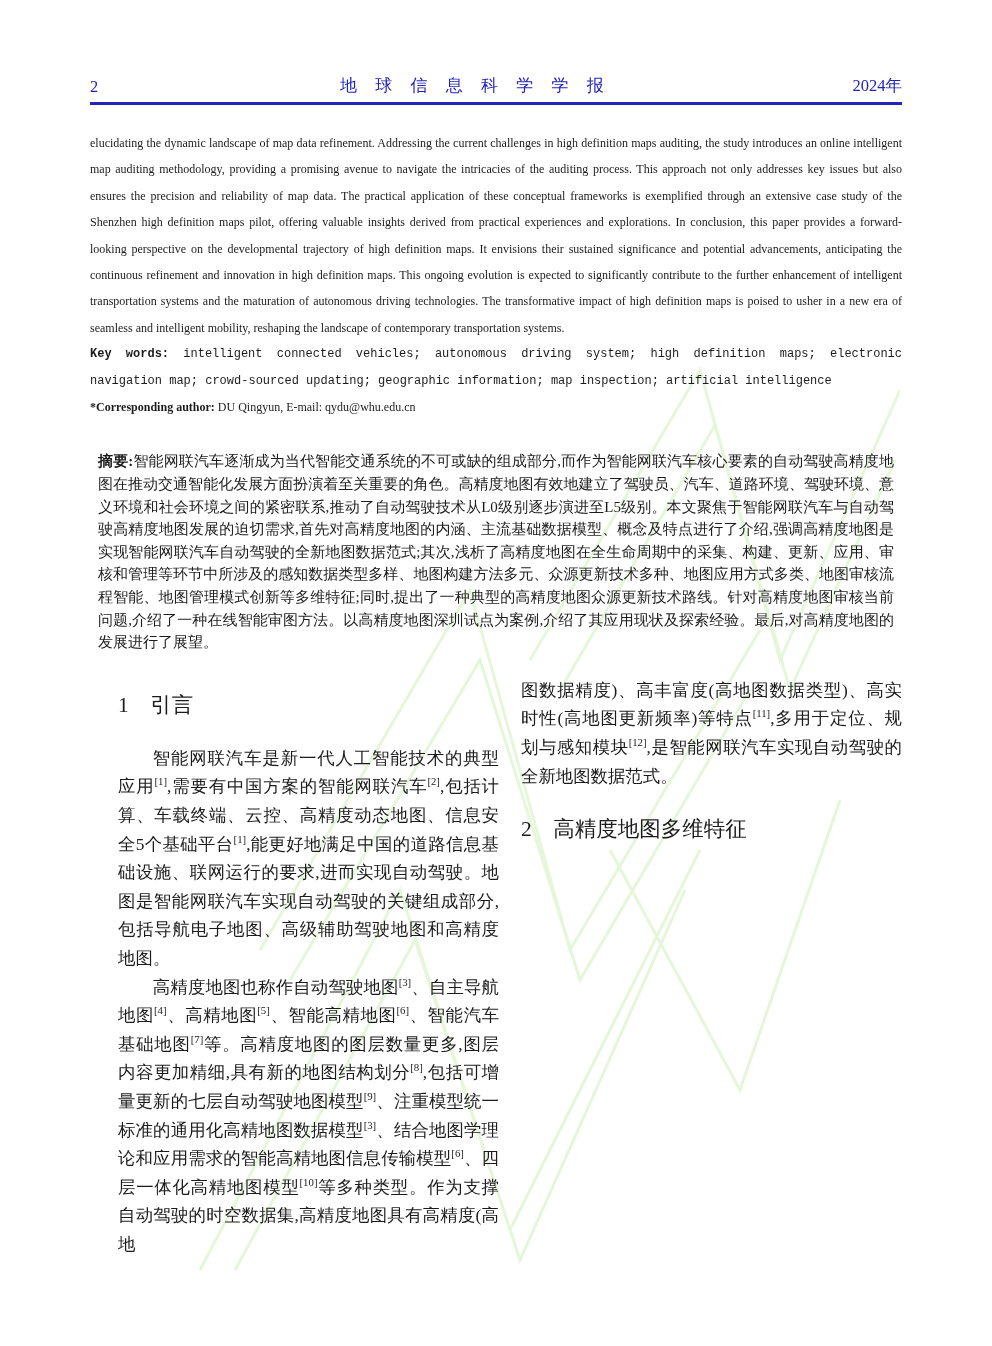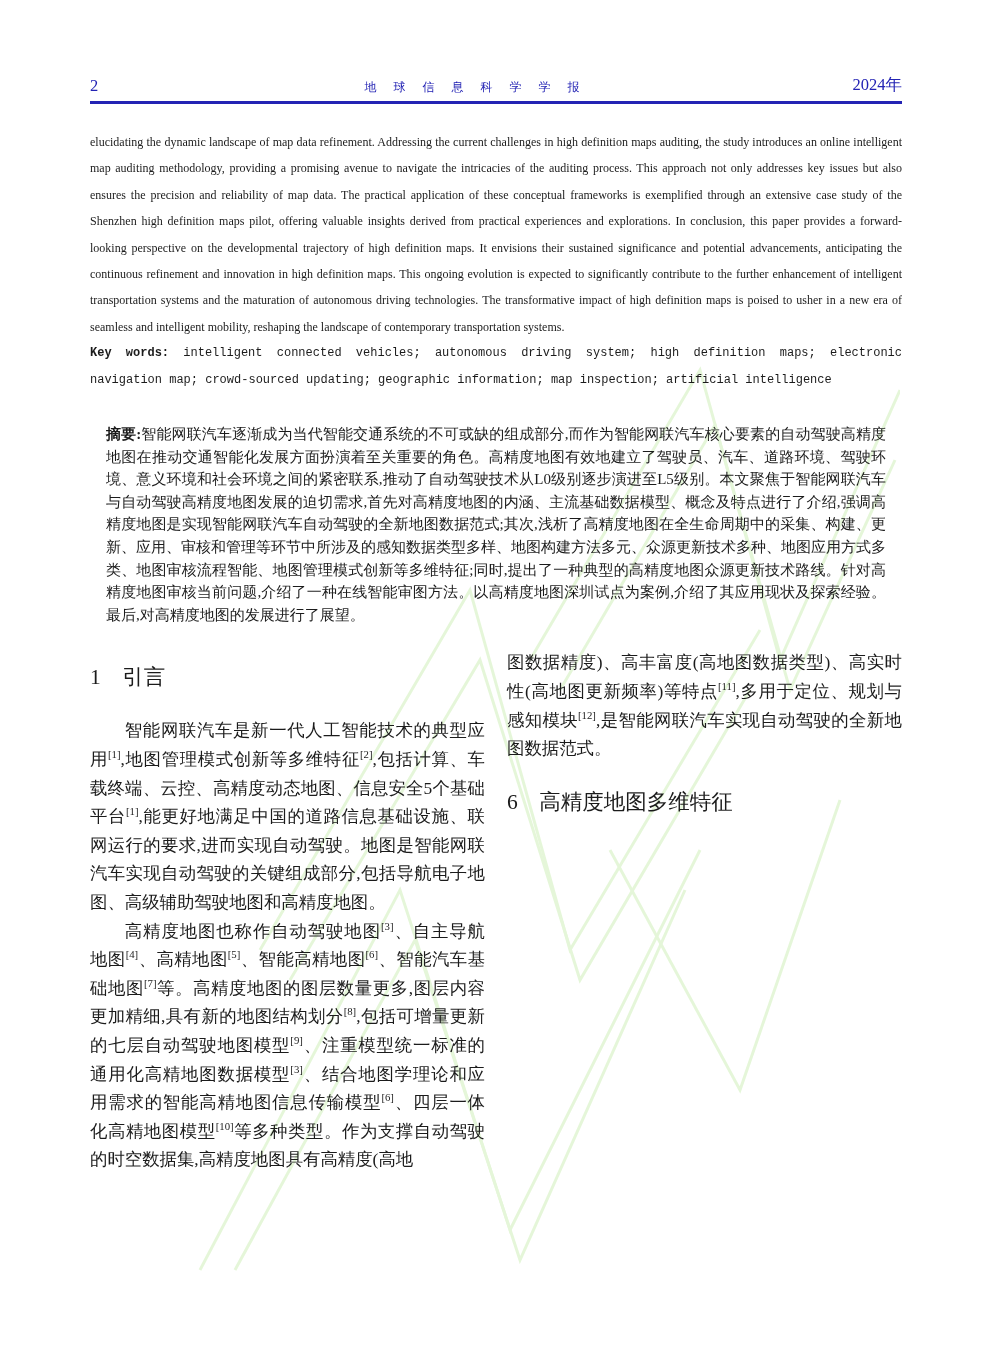--- a/index.html
+++ b/index.html
@@ -2,33 +2,33 @@
 <html><head>
 <meta charset="utf-8">
 <style>
   html,body{margin:0;padding:0;background:#ffffff;}
   body{width:992px;height:1346px;position:relative;overflow:hidden;
        font-family:"Liberation Serif","DejaVu Serif",serif;color:#1b1b1b;}
   .content{position:relative;margin:0 90px;z-index:2;}
   
   .pg-header{display:flex;align-items:flex-end;justify-content:space-between;
              padding-top:74px;color:#2323b4;font-size:16.5px;}
-  .pg-header .jtitle{letter-spacing:7px;font-size:12px;}
+  .pg-header .jtitle{letter-spacing:7px;font-size:17px;}
   .header-rule{border:none;border-top:3px solid #2323b4;margin:5px 0 0 0;}
   
   .en-abs{margin-top:25px;font-size:12px;line-height:26.4px;text-align:justify;}
   .en-abs p{margin:0;}
   .en-kw{margin-top:1px;font-family:Liberation Mono, monospace;}
   b.lbl{font-weight:bold;}
   
   .zh-abs{margin-top:30px;font-size:15px;line-height:22.6px;text-align:justify;}
-  .zh-abs p{margin:16px;}
+  .zh-abs p{margin:8px;}
   .zh-kw{margin-top:1px;}
   
-  .columns{display:flex;gap:22px;margin-top:22px;}
+  .columns{display:flex;gap:22px;margin-top:22px;margin-left:28px;}
   .col{width:395px;font-size:17.4px;line-height:28.6px;text-align:justify;}
   .col p{margin:0;}
   .col p.ind{text-indent:2em;}
   h2.sec{font-size:21.5px;font-weight:normal;margin:24px 0 24px 0;line-height:30px;}
   h2.sec.first{margin-top:14px;}
   sup{font-size:0.62em;line-height:0;vertical-align:super;letter-spacing:0;}
   
   .watermark{position:absolute;left:140px;top:330px;z-index:1;pointer-events:none;opacity:.65;}
 </style>
 </head>
@@ -53,31 +53,32 @@
   <div class="pg-header">
     <span>2</span>
     <span class="jtitle">地 球 信 息 科 学 学 报</span>
     <span>2024年</span>
   </div>
   <hr class="header-rule">
 
   <div class="en-abs">
     <p>elucidating the dynamic landscape of map data refinement. Addressing the current challenges in high definition maps auditing, the study introduces an online intelligent map auditing methodology, providing a promising avenue to navigate the intricacies of the auditing process. This approach not only addresses key issues but also ensures the precision and reliability of map data. The practical application of these conceptual frameworks is exemplified through an extensive case study of the Shenzhen high definition maps pilot, offering valuable insights derived from practical experiences and explorations. In conclusion, this paper provides a forward-looking perspective on the developmental trajectory of high definition maps. It envisions their sustained significance and potential advancements, anticipating the continuous refinement and innovation in high definition maps. This ongoing evolution is expected to significantly contribute to the further enhancement of intelligent transportation systems and the maturation of autonomous driving technologies. The transformative impact of high definition maps is poised to usher in a new era of seamless and intelligent mobility, reshaping the landscape of contemporary transportation systems.</p>
     <p class="en-kw"><b class="lbl">Key words: </b><span>intelligent connected vehicles; autonomous driving system; high definition maps; electronic navigation map; crowd-sourced updating; geographic information; map inspection; artificial intelligence</span></p>
+    <p><b class="lbl">*Corresponding author: </b><span>DU Qingyun, E-mail: qydu@whu.edu.cn</span></p>
   </div>
 
   <div class="zh-abs">
     <p><b class="lbl">摘要:</b><span>智能网联汽车逐渐成为当代智能交通系统的不可或缺的组成部分,而作为智能网联汽车核心要素的自动驾驶高精度地图在推动交通智能化发展方面扮演着至关重要的角色。高精度地图有效地建立了驾驶员、汽车、道路环境、驾驶环境、意义环境和社会环境之间的紧密联系,推动了自动驾驶技术从L0级别逐步演进至L5级别。本文聚焦于智能网联汽车与自动驾驶高精度地图发展的迫切需求,首先对高精度地图的内涵、主流基础数据模型、概念及特点进行了介绍,强调高精度地图是实现智能网联汽车自动驾驶的全新地图数据范式;其次,浅析了高精度地图在全生命周期中的采集、构建、更新、应用、审核和管理等环节中所涉及的感知数据类型多样、地图构建方法多元、众源更新技术多种、地图应用方式多类、地图审核流程智能、地图管理模式创新等多维特征;同时,提出了一种典型的高精度地图众源更新技术路线。针对高精度地图审核当前问题,介绍了一种在线智能审图方法。以高精度地图深圳试点为案例,介绍了其应用现状及探索经验。最后,对高精度地图的发展进行了展望。</span></p>
   </div>
 
   <div class="columns">
     <div class="col">
       <h2 class="sec first">1 引言</h2>
-      <p class="ind"><span>智能网联汽车是新一代人工智能技术的典型应用</span><sup>[1]</sup><span>,地图管理模式创新等多维特征</span><sup>[2]</sup><span>,包括计算、车载终端、云控、高精度动态地图、信息安全5个基础平台</span><sup>[1]</sup><span>,能更好地满足中国的道路信息基础设施、联网运行的要求,进而实现自动驾驶。地图是智能网联汽车实现自动驾驶的关键组成部分,包括导航电子地图、高级辅助驾驶地图和高精度地图。</span></p>
+      <p class="ind"><span>智能网联汽车是新一代人工智能技术的典型应用</span><sup>[1]</sup><span>,需要有中国方案的智能网联汽车</span><sup>[2]</sup><span>,包括计算、车载终端、云控、高精度动态地图、信息安全5个基础平台</span><sup>[1]</sup><span>,能更好地满足中国的道路信息基础设施、联网运行的要求,进而实现自动驾驶。地图是智能网联汽车实现自动驾驶的关键组成部分,包括导航电子地图、高级辅助驾驶地图和高精度地图。</span></p>
       <p class="ind"><span>高精度地图也称作自动驾驶地图</span><sup>[3]</sup><span>、自主导航地图</span><sup>[4]</sup><span>、高精地图</span><sup>[5]</sup><span>、智能高精地图</span><sup>[6]</sup><span>、智能汽车基础地图</span><sup>[7]</sup><span>等。高精度地图的图层数量更多,图层内容更加精细,具有新的地图结构划分</span><sup>[8]</sup><span>,包括可增量更新的七层自动驾驶地图模型</span><sup>[9]</sup><span>、注重模型统一标准的通用化高精地图数据模型</span><sup>[3]</sup><span>、结合地图学理论和应用需求的智能高精地图信息传输模型</span><sup>[6]</sup><span>、四层一体化高精地图模型</span><sup>[10]</sup><span>等多种类型。作为支撑自动驾驶的时空数据集,高精度地图具有高精度(高地</span></p>
     </div>
     <div class="col">
       <p><span>图数据精度)、高丰富度(高地图数据类型)、高实时性(高地图更新频率)等特点</span><sup>[11]</sup><span>,多用于定位、规划与感知模块</span><sup>[12]</sup><span>,是智能网联汽车实现自动驾驶的全新地图数据范式。</span></p>
-      <h2 class="sec">6 高精度地图多维特征</h2>
+      <h2 class="sec">2 高精度地图多维特征</h2>
     </div>
   </div>
 
 </div>
 
 </body></html>

